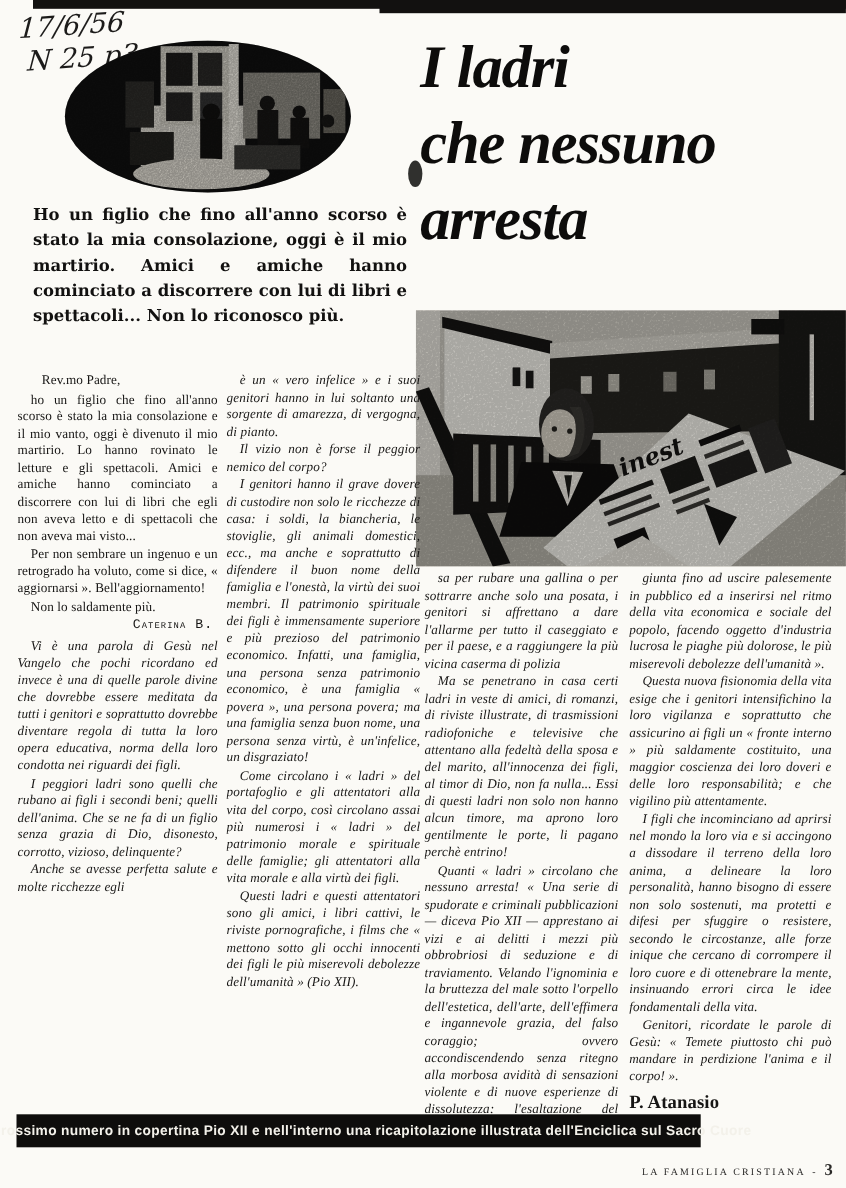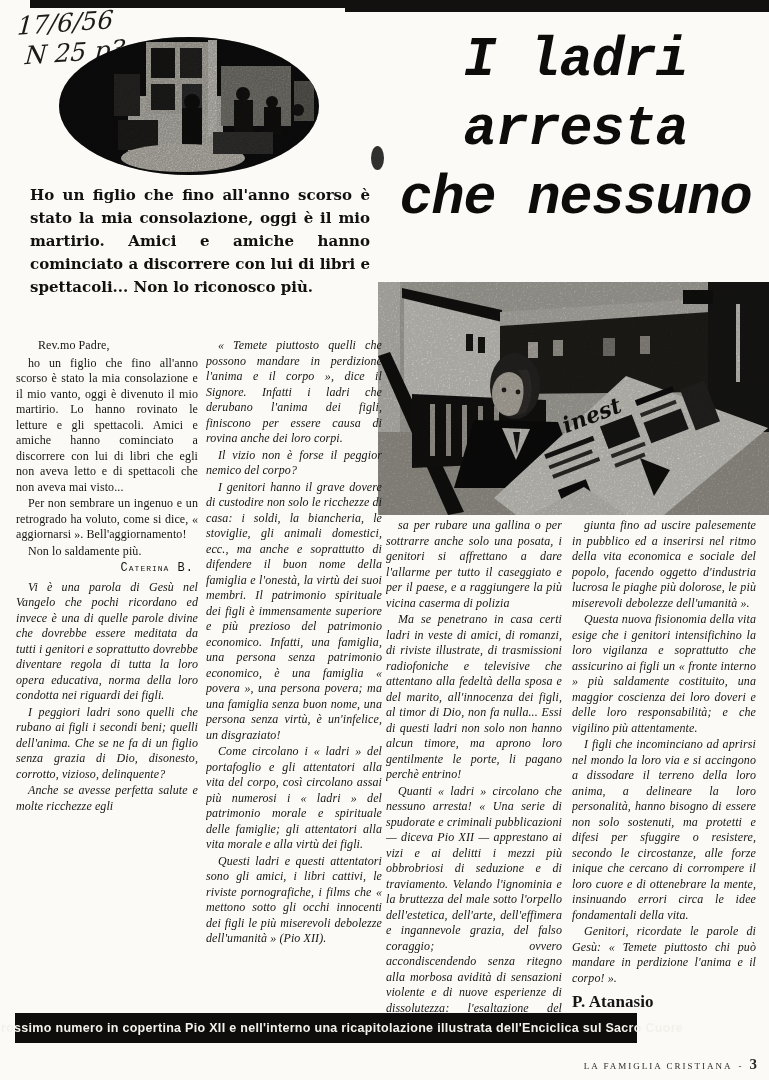--- a/index.html
+++ b/index.html
@@ -13,22 +13,22 @@
         font-style:italic;font-size:25px;line-height:30px;color:#1c1b1a;
         transform:rotate(-4deg) skewX(-8deg);}
   .handwriting .l2{margin-left:10px;}
   
   .oval-photo{position:absolute;left:58px;top:36px;width:262px;height:140px;}
   
   .intro{position:absolute;left:30px;top:184px;width:340px;
         font-family:"DejaVu Serif",serif;font-weight:bold;font-size:15px;line-height:23px;
         text-align:justify;color:#121110;}
   
-  .headline{position:absolute;left:382px;top:26px;width:387px;text-align:center;
-        font-family:Liberation Mono, monospace;font-weight:bold;font-style:italic;
+  .headline{position:absolute;left:382px;top:26px;width:387px;text-align:left;
+        font-family:Liberation Serif, serif;font-weight:bold;font-style:italic;
         font-size:55px;line-height:69px;color:#0d0c0b;letter-spacing:-1px;}
   .ink-blot{position:absolute;left:371px;top:146px;width:13px;height:24px;
         background:#1a1918;border-radius:50%;opacity:.9;}
   
   .main-photo{position:absolute;left:378px;top:282px;width:391px;height:233px;}
   
   .col{position:absolute;text-align:justify;font-size:12px;line-height:15.5px;
        letter-spacing:.1px;overflow:hidden;}
   .col p{margin:0 0 1px 0;text-indent:12px;}
   .col1{left:16px;top:338px;width:182px;height:670px;}
@@ -100,22 +100,22 @@
         <rect x="56" y="38" width="26" height="42" fill="#2e2d2a"></rect>
         <rect x="0" y="0" width="262" height="140" filter="url(#grain1)" opacity="0.35"></rect>
       </g>
     </svg>
   </div>
 
   <div class="intro">Ho un figlio che fino all'anno scorso è stato la mia consolazione, oggi è il mio martirio. Amici e amiche hanno cominciato a discorrere con lui di libri e spettacoli... Non lo riconosco più.</div>
 
   <div class="headline">
     <div>I ladri</div>
+    <div>che nessuno</div>
     <div>arresta</div>
-    <div>che nessuno</div>
   </div>
   <div class="ink-blot"></div>
 
   <div class="main-photo">
     <svg width="391" height="233" viewBox="0 0 391 233">
       <defs>
         <filter id="grain2" x="0" y="0" width="100%" height="100%">
           <feTurbulence type="fractalNoise" baseFrequency="0.55" numOctaves="2" result="n"></feTurbulence>
           <feColorMatrix in="n" type="matrix" values="0 0 0 0 0  0 0 0 0 0  0 0 0 0 0  0.7 0.7 0.7 0 0"></feColorMatrix>
           <feComposite operator="in" in2="SourceGraphic"></feComposite>
@@ -188,21 +188,21 @@
     <p>ho un figlio che fino all'anno scorso è stato la mia consolazione e il mio vanto, oggi è divenuto il mio martirio. Lo hanno rovinato le letture e gli spettacoli. Amici e amiche hanno cominciato a discorrere con lui di libri che egli non aveva letto e di spettacoli che non aveva mai visto...</p>
     <p>Per non sembrare un ingenuo e un retrogrado ha voluto, come si dice, « aggiornarsi ». Bell'aggiornamento!</p>
     <p>Non lo saldamente più.</p>
     <p class="sig-caterina">Caterina B.</p>
     <p class="ital">Vi è una parola di Gesù nel Vangelo che pochi ricordano ed invece è una di quelle parole divine che dovrebbe essere meditata da tutti i genitori e soprattutto dovrebbe diventare regola di tutta la loro opera educativa, norma della loro condotta nei riguardi dei figli.</p>
     <p class="ital">I peggiori ladri sono quelli che rubano ai figli i secondi beni; quelli dell'anima. Che se ne fa di un figlio senza grazia di Dio, disonesto, corrotto, vizioso, delinquente?</p>
     <p class="ital">Anche se avesse perfetta salute e molte ricchezze egli</p>
   </div>
 
   <div class="col col2">
-    <p class="ital">« Temete piuttosto quelli che possono mandare in perdizione l'anima e il corpo », dice il Signore. Infatti i ladri che derubano l'anima dei figli, finiscono per essere causa di rovina anche dei loro corpi.</p>
+    <p class="ital">è un « vero infelice » e i suoi genitori hanno in lui soltanto una sorgente di amarezza, di vergogna, di pianto.</p>
     <p class="ital">Il vizio non è forse il peggior nemico del corpo?</p>
     <p class="ital">I genitori hanno il grave dovere di custodire non solo le ricchezze di casa: i soldi, la biancheria, le stoviglie, gli animali domestici, ecc., ma anche e soprattutto di difendere il buon nome della famiglia e l'onestà, la virtù dei suoi membri. Il patrimonio spirituale dei figli è immensamente superiore e più prezioso del patrimonio economico. Infatti, una famiglia, una persona senza patrimonio economico, è una famiglia « povera », una persona povera; ma una famiglia senza buon nome, una persona senza virtù, è un'infelice, un disgraziato!</p>
     <p class="ital">Come circolano i « ladri » del portafoglio e gli attentatori alla vita del corpo, così circolano assai più numerosi i « ladri » del patrimonio morale e spirituale delle famiglie; gli attentatori alla vita morale e alla virtù dei figli.</p>
     <p class="ital">Questi ladri e questi attentatori sono gli amici, i libri cattivi, le riviste pornografiche, i films che « mettono sotto gli occhi innocenti dei figli le più miserevoli debolezze dell'umanità » (Pio XII).</p>
 
   </div>
 
   <div class="col col3">
     <p class="ital">sa per rubare una gallina o per sottrarre anche solo una posata, i genitori si affrettano a dare l'allarme per tutto il caseggiato e per il paese, e a raggiungere la più vicina caserma di polizia</p>
     <p class="ital">Ma se penetrano in casa certi ladri in veste di amici, di romanzi, di riviste illustrate, di trasmissioni radiofoniche e televisive che attentano alla fedeltà della sposa e del marito, all'innocenza dei figli, al timor di Dio, non fa nulla... Essi di questi ladri non solo non hanno alcun timore, ma aprono loro gentilmente le porte, li pagano perchè entrino!</p>

